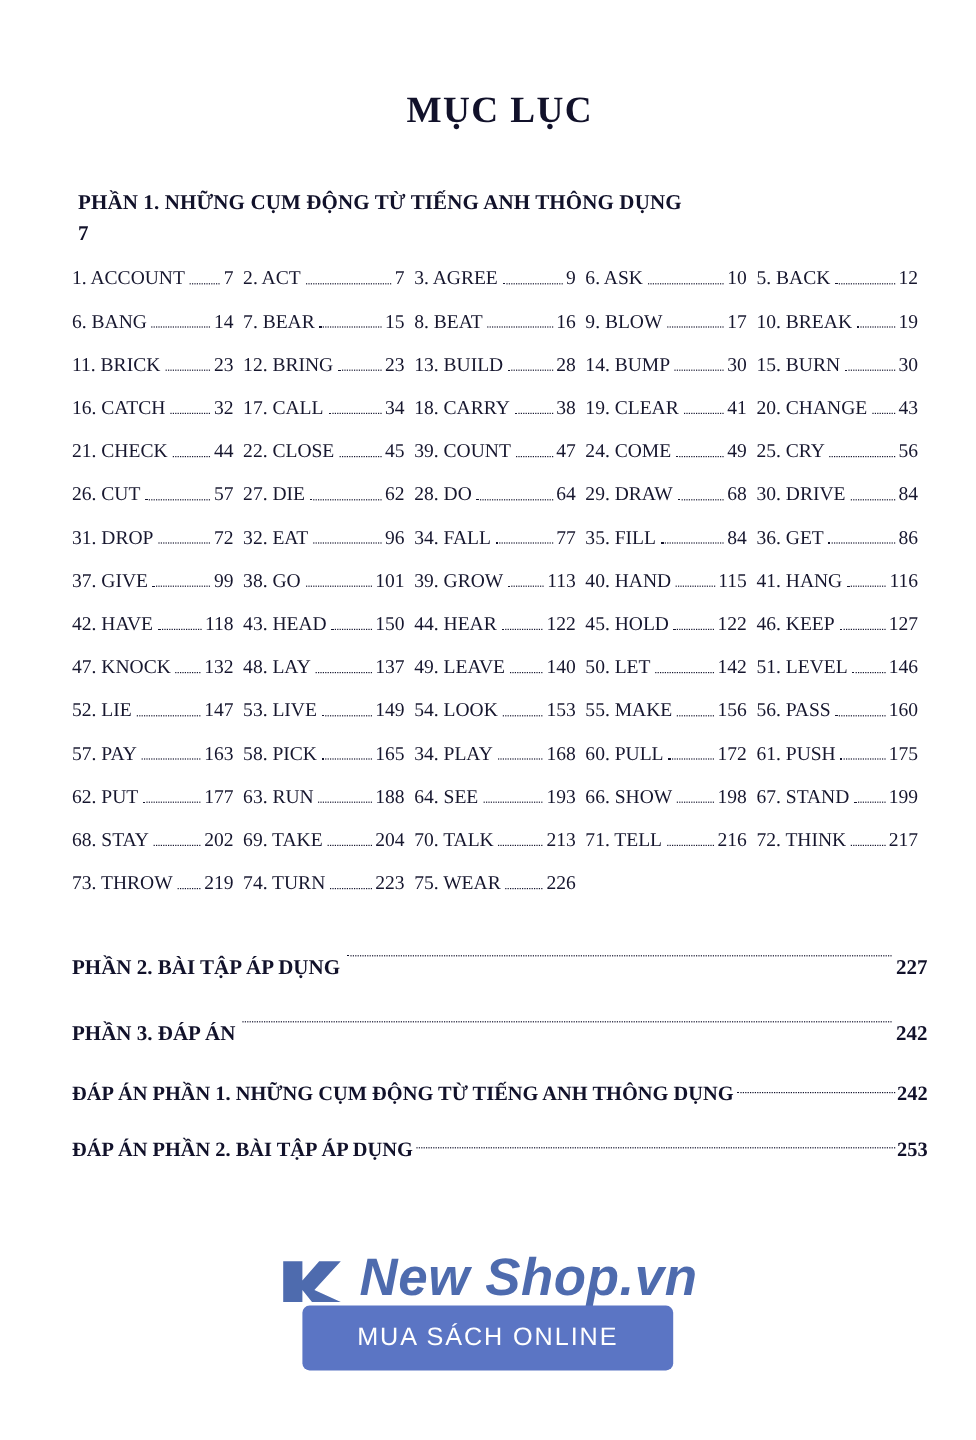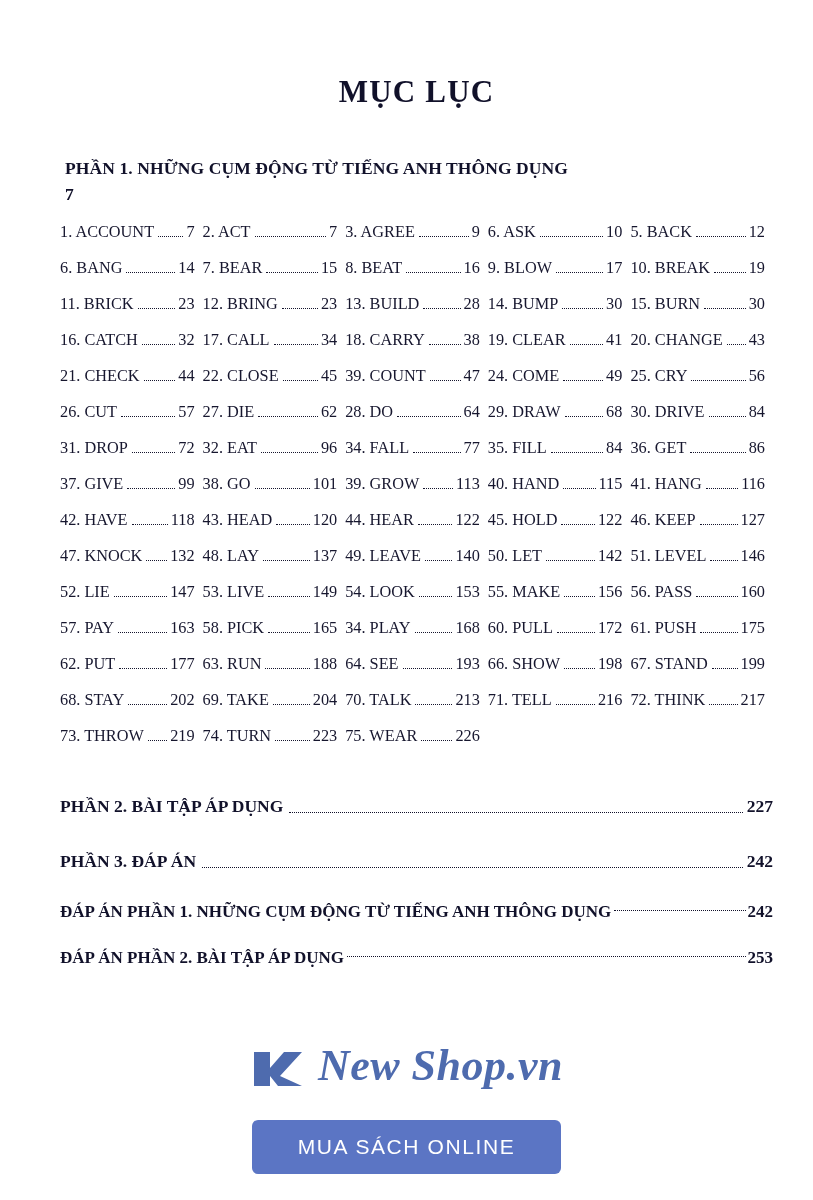--- a/index.html
+++ b/index.html
@@ -68,21 +68,21 @@
     border-bottom: 1.5px dotted #16162e;
     margin: 0 3px 4px 4px;
     height: 0;
     min-width: 6px;
   }
   .entry .e-page { }
   .entry.empty { border: none; }
 
   .big-row {
     display: flex;
-    align-items: flex-end;
+    align-items: flex-start;
     font-weight: bold;
     font-size: 17.5px;
     margin-top: 34px;
     color: #11112a;
   }
   .big-row .b-leader {
     flex: 1;
     border-bottom: 1.6px dotted #11112a;
     margin: 0 4px 4px 6px;
     height: 0;
@@ -116,32 +116,32 @@
     gap: 10px;
     pointer-events: none;
     opacity: 0.92;
   }
   .wm-mark {
     width: 58px;
     height: 48px;
     position: relative;
   }
   .wm-text {
-    font-family: Liberation Serif, serif;
+    font-family: Liberation Sans, sans-serif;
     font-style: italic;
     font-weight: bold;
     font-size: 44px;
     color: #3f5fa8;
     letter-spacing: 0.5px;
     text-shadow: 1px 1px 0 rgba(255,255,255,0.5);
   }
   .buy-btn-wrap {
     position: absolute;
     left: 0; right: 0;
-    top: 1120px;
+    top: 1088px;
     display: flex;
     justify-content: center;
     align-items: flex-end;
   }
   .buy-btn {
     background: #5b75c4;
     color: #ffffff;
     border: none;
     border-radius: 6px;
     font-family: "Liberation Sans", sans-serif;
@@ -366,21 +366,21 @@
         <span class="e-page">116</span>
       </div>
       <div class="entry">
         <span class="e-text">42. HAVE</span>
         <span class="e-leader"></span>
         <span class="e-page">118</span>
       </div>
       <div class="entry">
         <span class="e-text">43. HEAD</span>
         <span class="e-leader"></span>
-        <span class="e-page">120</span>
+        <span class="e-page">150</span>
       </div>
       <div class="entry">
         <span class="e-text">44. HEAR</span>
         <span class="e-leader"></span>
         <span class="e-page">122</span>
       </div>
       <div class="entry">
         <span class="e-text">45. HOLD</span>
         <span class="e-leader"></span>
         <span class="e-page">122</span>

